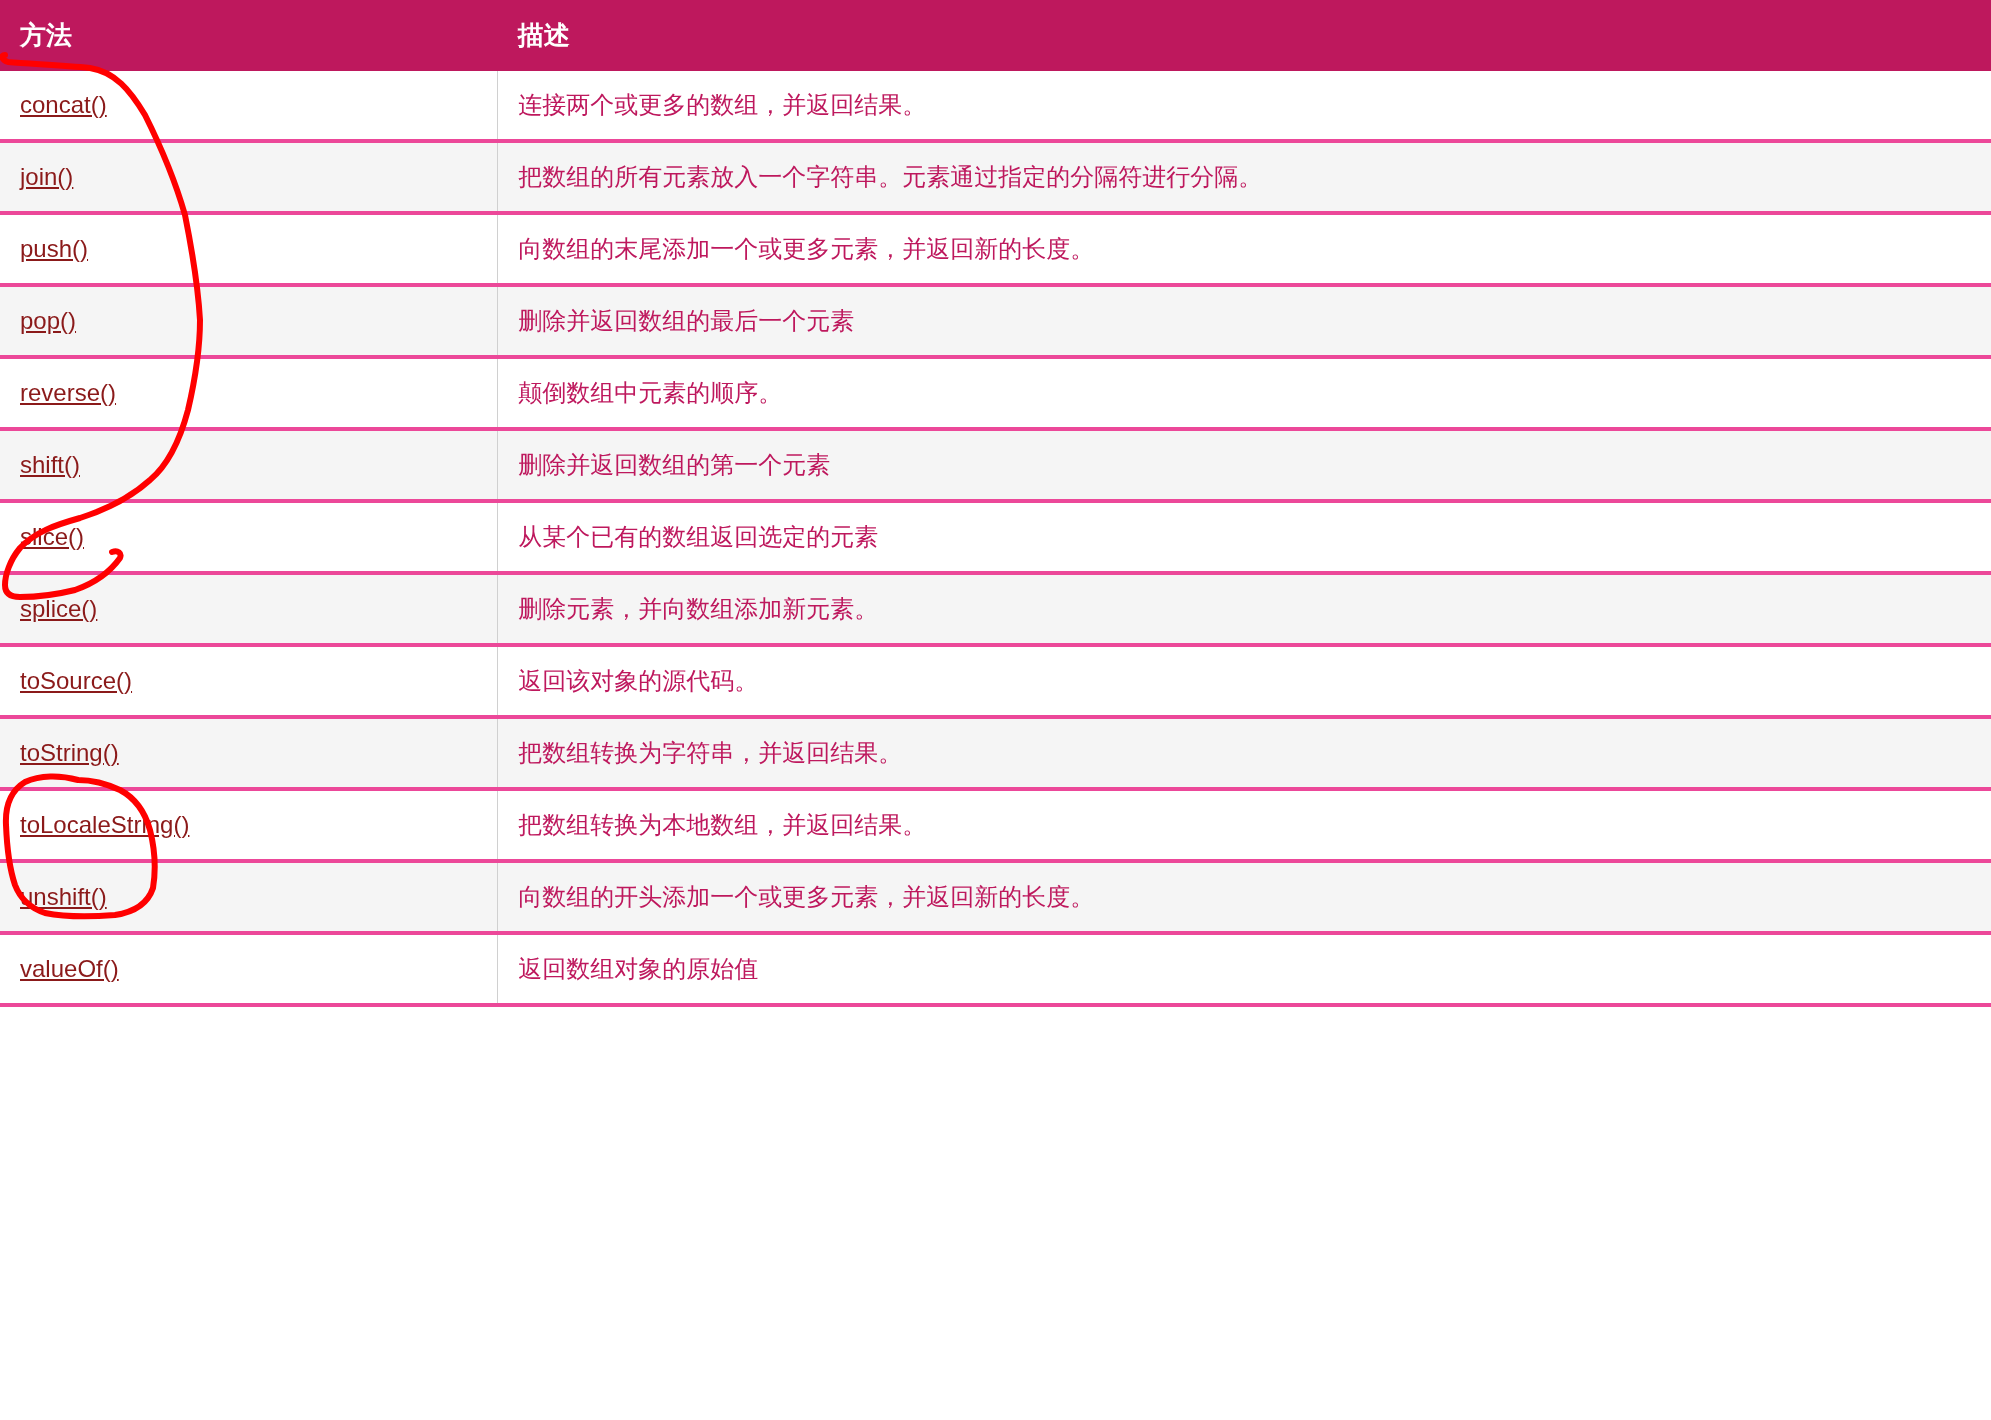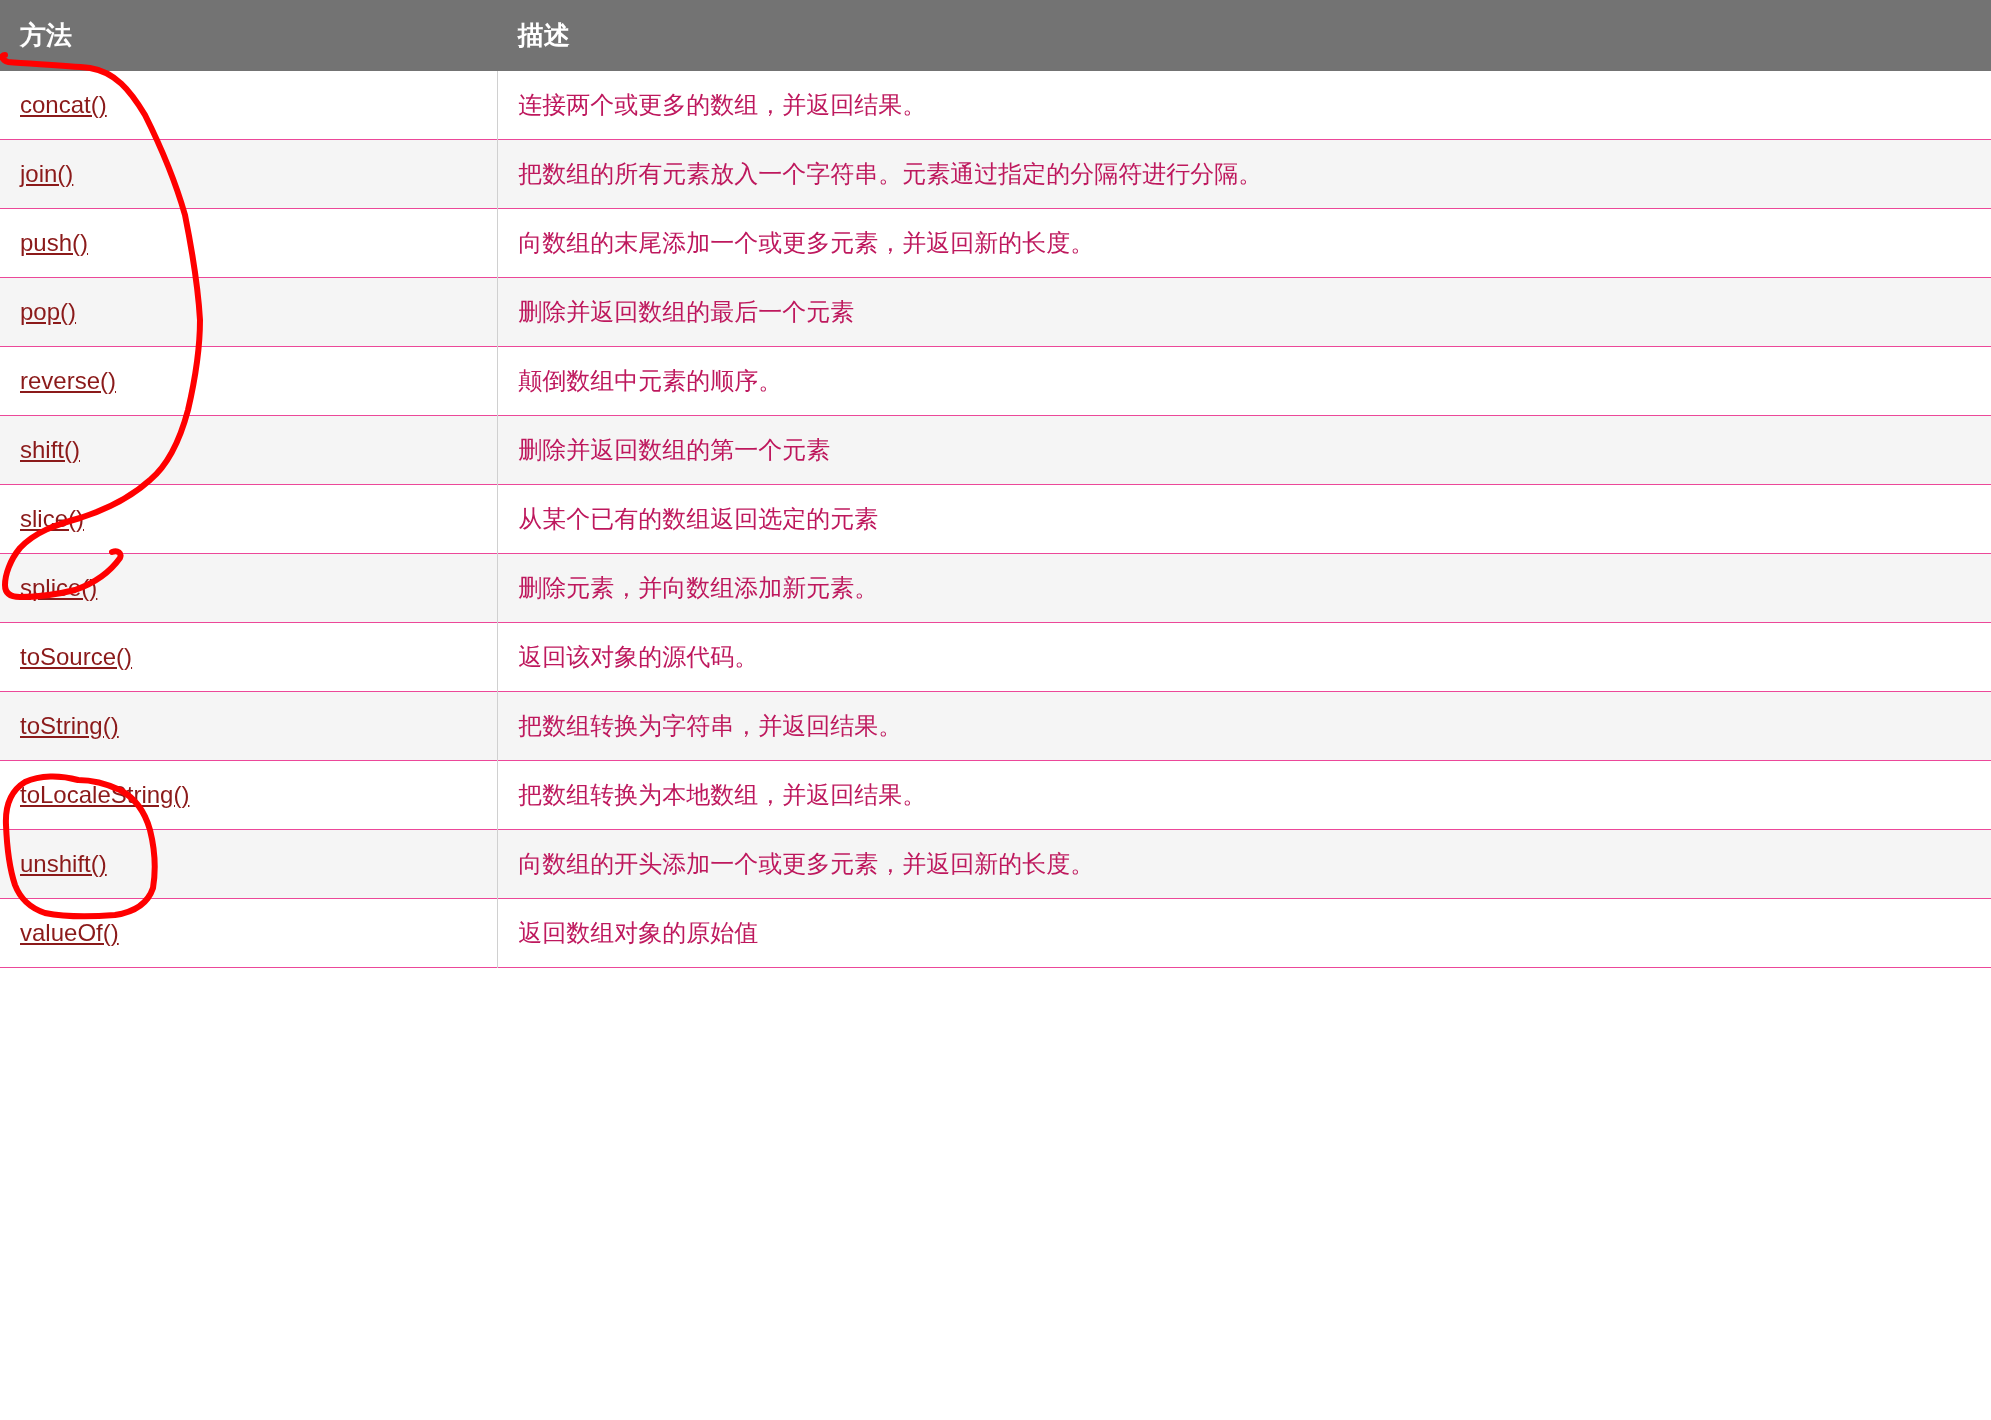--- a/index.html
+++ b/index.html
@@ -11,36 +11,36 @@
       font-family: -apple-system, BlinkMacSystemFont, "Segoe UI", Arial, sans-serif;
       background: #ffffff;
       padding: 0;
     }
     table {
       width: 100%;
       border-collapse: collapse;
       font-size: 24px;
     }
     thead tr {
-      background: #737373;
+      background: #be185d;
       color: #ffffff;
       font-family: Liberation Mono, monospace;
     }
     thead th {
       text-align: left;
       font-weight: bold;
       padding: 18px 20px;
       border: none;
       font-size: 26px;
     }
     thead th:first-child {
       width: 25%;
     }
     tbody tr {
-      border-bottom: 1px solid #ec4899;
+      border-bottom: 4px solid #ec4899;
     }
     tbody tr:nth-child(odd) {
       background: #ffffff;
     }
     tbody tr:nth-child(even) {
       background: #f5f5f5;
     }
     tbody td {
       padding: 18px 20px;
       border-right: 1px solid #d0d0d0;

